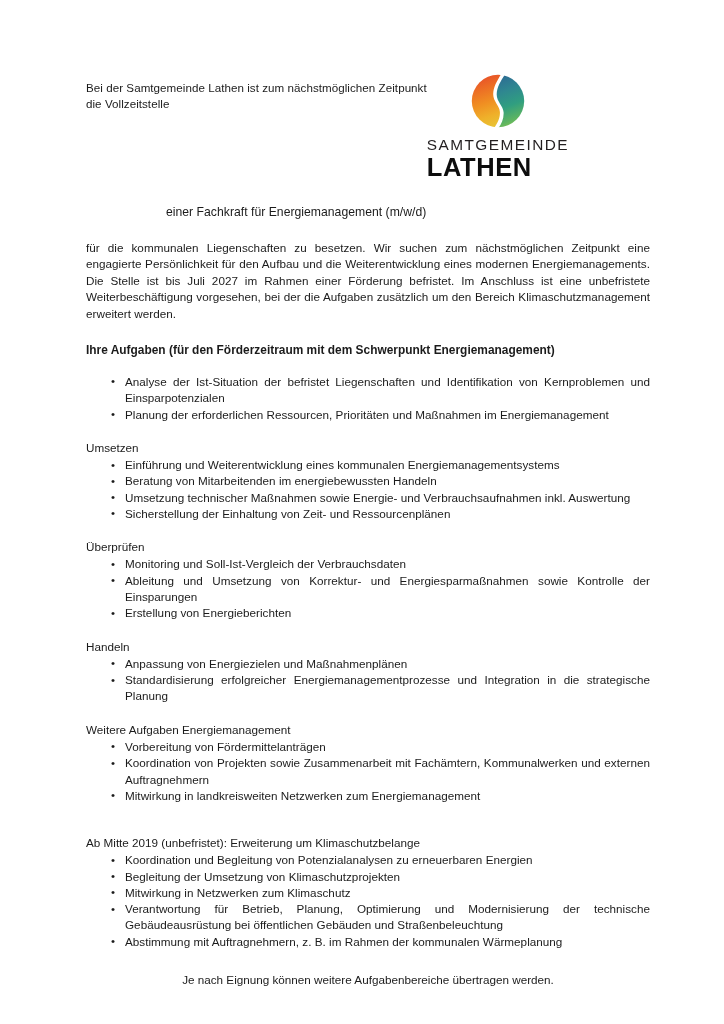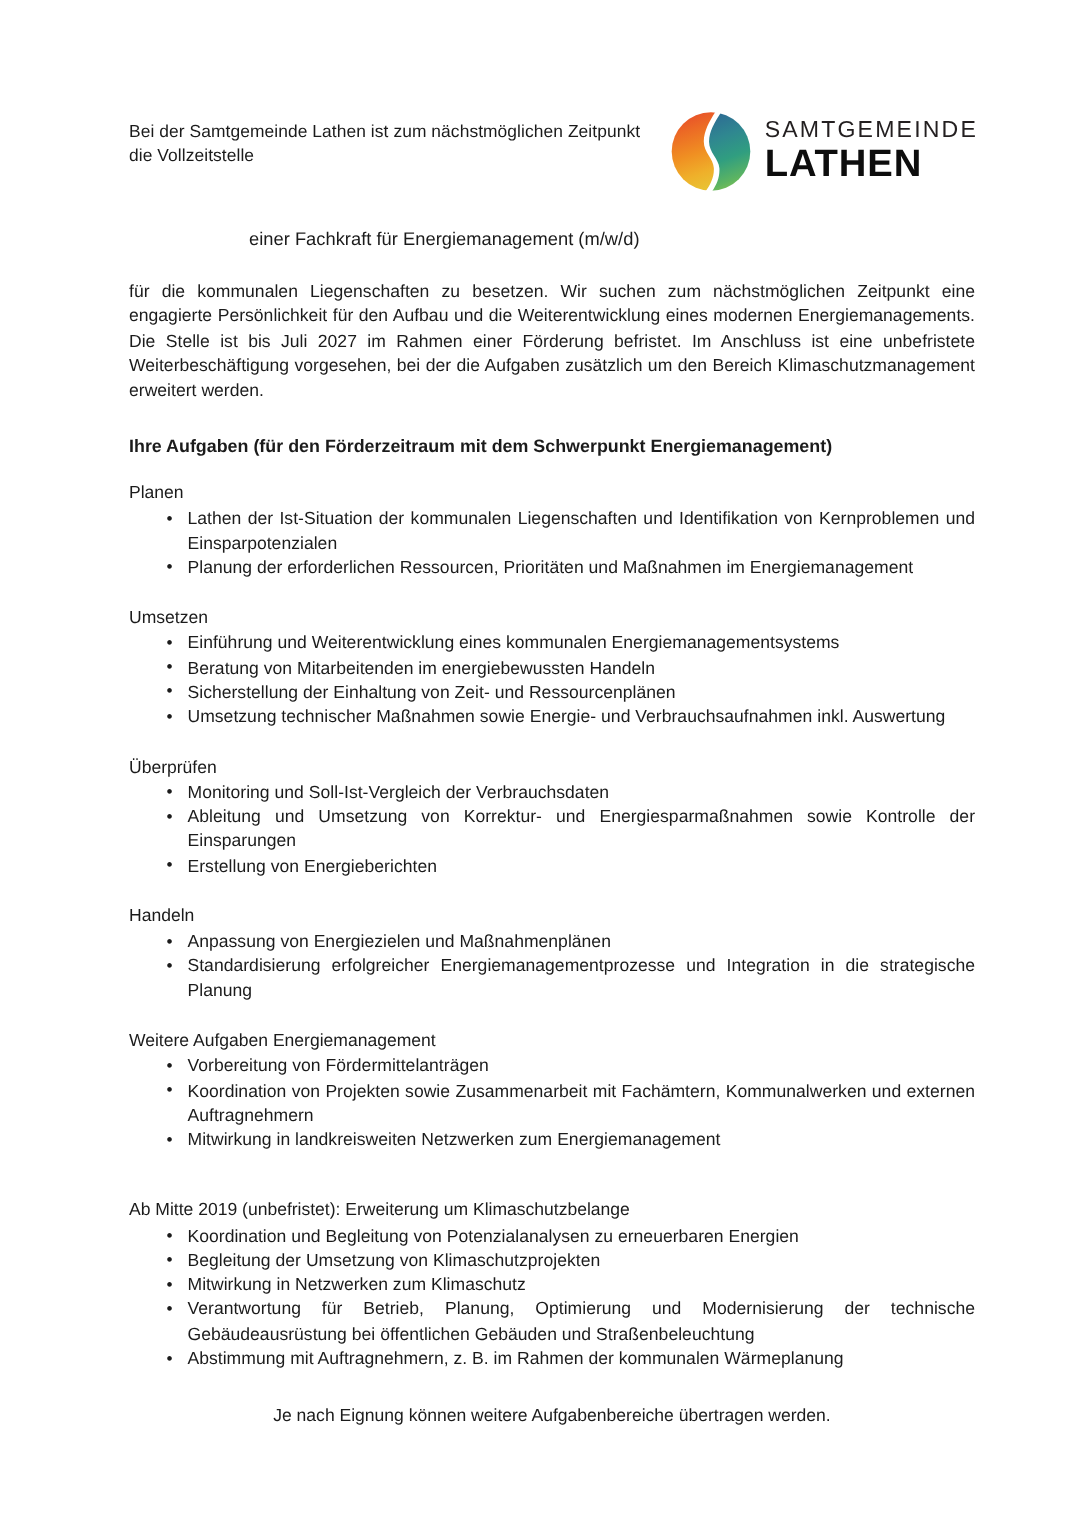--- a/index.html
+++ b/index.html
@@ -22,37 +22,37 @@
     height: 1024px;
     background: #ffffff;
     box-sizing: border-box;
     padding: 78px 74px 0 86px;
   }
 
   
   .header {
     display: flex;
     align-items: flex-start;
-    justify-content: space-between;
   }
   .intro-lines {
     font-size: 11.6px;
     line-height: 16.2px;
     letter-spacing: 0.05px;
     max-width: 420px;
     padding-top: 2px;
   }
   .intro-lines div { white-space: nowrap; }
 
   .logo {
     display: flex;
     align-items: center;
     gap: 9px;
     margin-top: -4px;
     margin-right: -2px;
+    flex-direction: column;
   }
   .logo-mark {
     width: 54px;
     height: 54px;
     position: relative;
     flex: 0 0 auto;
   }
   .logo-mark svg { display: block; }
   .logo-words {
     display: flex;
@@ -196,34 +196,33 @@
     </div>
   </div>
 
   <div class="job-title">einer Fachkraft für Energiemanagement (m/w/d)</div>
 
   <p class="para">für die kommunalen Liegenschaften zu besetzen. Wir suchen zum nächstmöglichen Zeitpunkt eine engagierte Persönlichkeit für den Aufbau und die Weiterentwicklung eines modernen Energiemanagements. Die Stelle ist bis Juli 2027 im Rahmen einer Förderung befristet. Im Anschluss ist eine unbefristete Weiterbeschäftigung vorgesehen, bei der die Aufgaben zusätzlich um den Bereich Klimaschutzmanagement erweitert werden.</p>
 
   <h2 class="section-head">Ihre Aufgaben (für den Förderzeitraum mit dem Schwerpunkt Energiemanagement)</h2>
 
   <div class="group">
-    <div class="group-label">Planen</div>
-    <ul class="bullets">
-      <li>Lathen der Ist-Situation der kommunalen Liegenschaften und Identifikation von Kernproblemen und Einsparpotenzialen</li>
+    <ul class="bullets">
+      <li>Analyse der Ist-Situation der befristet Liegenschaften und Identifikation von Kernproblemen und Einsparpotenzialen</li>
       <li>Planung der erforderlichen Ressourcen, Prioritäten und Maßnahmen im Energiemanagement</li>
     </ul>
   </div>
 
   <div class="group">
     <div class="group-label">Umsetzen</div>
     <ul class="bullets">
       <li>Einführung und Weiterentwicklung eines kommunalen Energiemanagementsystems</li>
       <li>Beratung von Mitarbeitenden im energiebewussten Handeln</li>
+      <li>Umsetzung technischer Maßnahmen sowie Energie- und Verbrauchsaufnahmen inkl. Auswertung</li>
       <li>Sicherstellung der Einhaltung von Zeit- und Ressourcenplänen</li>
-      <li>Umsetzung technischer Maßnahmen sowie Energie- und Verbrauchsaufnahmen inkl. Auswertung</li>
     </ul>
   </div>
 
   <div class="group">
     <div class="group-label">Überprüfen</div>
     <ul class="bullets">
       <li>Monitoring und Soll-Ist-Vergleich der Verbrauchsdaten</li>
       <li>Ableitung und Umsetzung von Korrektur- und Energiesparmaßnahmen sowie Kontrolle der Einsparungen</li>
       <li>Erstellung von Energieberichten</li>
     </ul>

